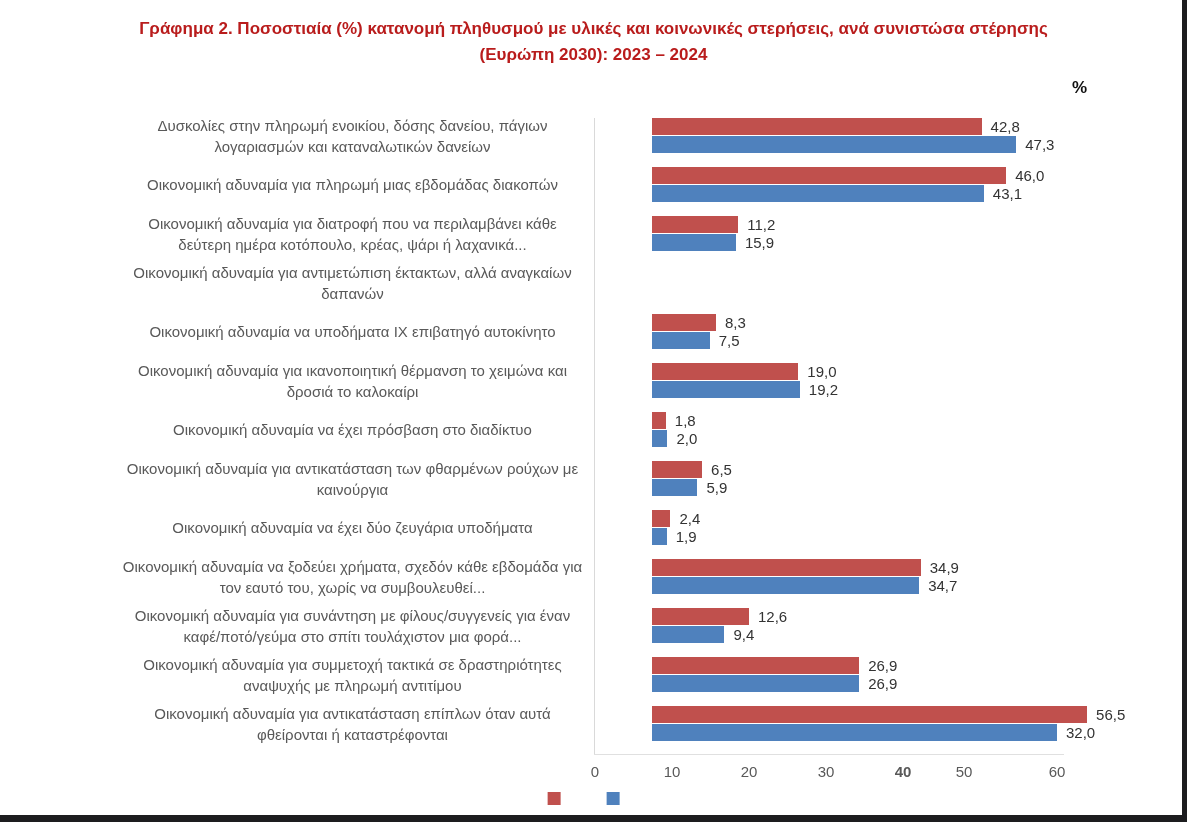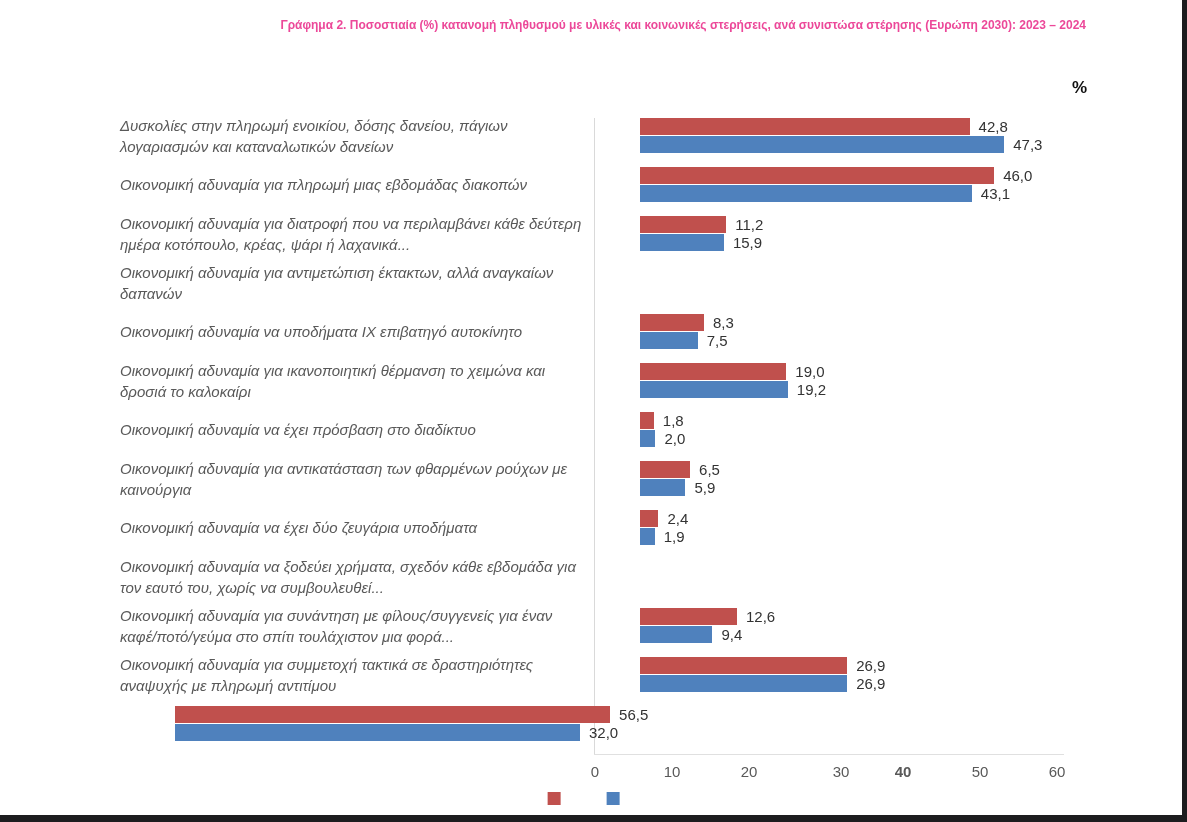--- a/index.html
+++ b/index.html
@@ -2,35 +2,35 @@
 <html><head>
 <meta charset="utf-8">
 <style>
   html,body { margin:0; padding:0; background:#fff; }
   .page {
     position:relative; width:1187px; height:822px; background:#ffffff;
     font-family:"Liberation Sans","DejaVu Sans",sans-serif; overflow:hidden;
   }
   .chart-title {
     position:absolute; top:16px; left:50%; transform:translateX(-50%);
-    width:985px; text-align:right; font-size:12px; font-weight:bold;
-    color:#ec4899; line-height:1.55;
+    width:985px; text-align:center; font-size:17px; font-weight:bold;
+    color:#b91c1c; line-height:1.55;
   }
   .unit-label {
     position:absolute; top:78px; right:100px; font-size:17px; font-weight:bold; color:#111111;
   }
   .chart {
     position:absolute; top:118px; left:120px; width:1000px; height:700px;
   }
   .rows { position:relative; }
   .row { display:flex; align-items:center; height:35px; margin-bottom:14px; }
   .row-label {
-    flex:0 0 465px; text-align:left; font-size:15px; color:#595959; line-height:1.4;font-style:italic;
-  }
-  .row-bars { margin-left:10px; flex:1 1 auto;padding-left:45px; }
+    flex:0 0 465px; text-align:center; font-size:15px; color:#595959; line-height:1.4;
+  }
+  .row-bars { margin-left:22px; flex:1 1 auto;padding-left:45px; }
   .barline { display:flex; align-items:center; height:17px; }
   .barline + .barline { margin-top:1px;text-align:right; }
   .bar { height:17px; flex:0 0 auto; }
   .bar-value { margin-left:9px; font-size:15px; color:#333333; white-space:nowrap; }
   .y-axis-line {
     position:absolute; left:474px; top:0; width:1px; height:637px; background:#d9d9d9;
   }
   .x-axis-line {
     position:absolute; left:474px; top:636px; width:470px; height:1px; background:#e0e0e0;
   }
@@ -165,20 +165,30 @@
               <span class="bar-value">2,4</span>
             </div>
             <div class="barline">
               <div class="bar" style="width: 14.63px; background: rgb(79, 129, 189);"></div>
               <span class="bar-value">1,9</span>
             </div>
           </div>
         </div>
         <div class="row">
           <div class="row-label">Οικονομική αδυναμία να ξοδεύει χρήματα, σχεδόν κάθε εβδομάδα για τον εαυτό του, χωρίς να συμβουλευθεί...</div>
+          <div class="row-bars">
+            <div class="barline">
+              <div class="bar" style="width: 268.73px; background: rgb(192, 80, 77);"></div>
+              <span class="bar-value">34,9</span>
+            </div>
+            <div class="barline">
+              <div class="bar" style="width: 267.19px; background: rgb(79, 129, 189);"></div>
+              <span class="bar-value">34,7</span>
+            </div>
+          </div>
         </div>
         <div class="row">
           <div class="row-label">Οικονομική αδυναμία για συνάντηση με φίλους/συγγενείς για έναν καφέ/ποτό/γεύμα στο σπίτι τουλάχιστον μια φορά...</div>
           <div class="row-bars">
             <div class="barline">
               <div class="bar" style="width: 97.02px; background: rgb(192, 80, 77);"></div>
               <span class="bar-value">12,6</span>
             </div>
             <div class="barline">
               <div class="bar" style="width: 72.38px; background: rgb(79, 129, 189);"></div>
@@ -193,39 +203,40 @@
               <div class="bar" style="width: 207.13px; background: rgb(192, 80, 77);"></div>
               <span class="bar-value">26,9</span>
             </div>
             <div class="barline">
               <div class="bar" style="width: 207.13px; background: rgb(79, 129, 189);"></div>
               <span class="bar-value">26,9</span>
             </div>
           </div>
         </div>
         <div class="row">
+          <div class="row-label">Οικονομική αδυναμία για αντικατάσταση επίπλων όταν αυτά φθείρονται ή καταστρέφονται</div>
           <div class="row-bars">
             <div class="barline">
               <div class="bar" style="width: 435.05px; background: rgb(192, 80, 77);"></div>
               <span class="bar-value">56,5</span>
             </div>
             <div class="barline">
               <div class="bar" style="width: 405.02px; background: rgb(79, 129, 189);"></div>
               <span class="bar-value">32,0</span>
             </div>
           </div>
         </div>
       </div>
     <div class="x-ticks">
         <span class="x-tick" style="left: 0px;">0</span>
         <span class="x-tick" style="left: 77px; text-align: right;">10</span>
         <span class="x-tick" style="left: 154px;">20</span>
-        <span class="x-tick" style="left: 246px;">30</span>
+        <span class="x-tick" style="left: 231px;">30</span>
         <span class="x-tick" style="left: 308px; font-weight: bold;">40</span>
-        <span class="x-tick" style="left: 385px;">50</span>
+        <span class="x-tick" style="left: 369px;">50</span>
         <span class="x-tick" style="left: 462px;">60</span>
       </div>
   </div>
 
   <div class="legend">
       <div class="legend-item">
         <span class="legend-swatch" style="background: rgb(192, 80, 77);"></span>
         <span class="legend-label">2024</span>
       </div>
       <div class="legend-item">

